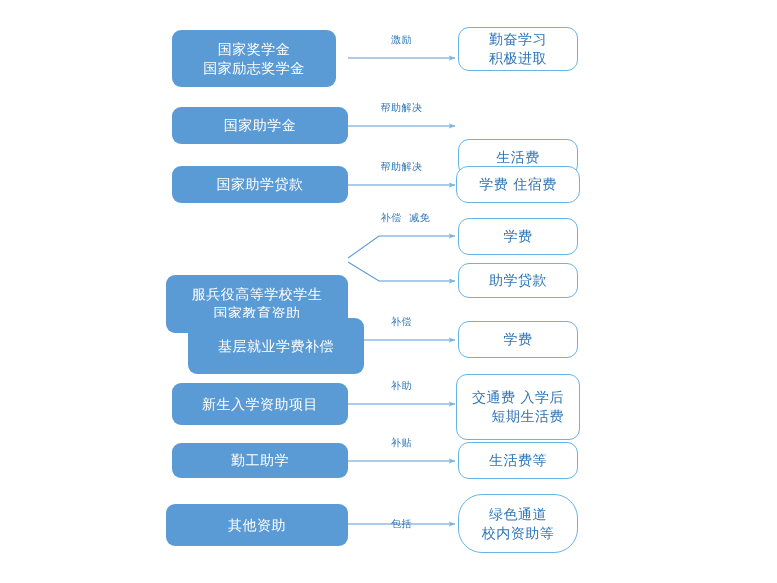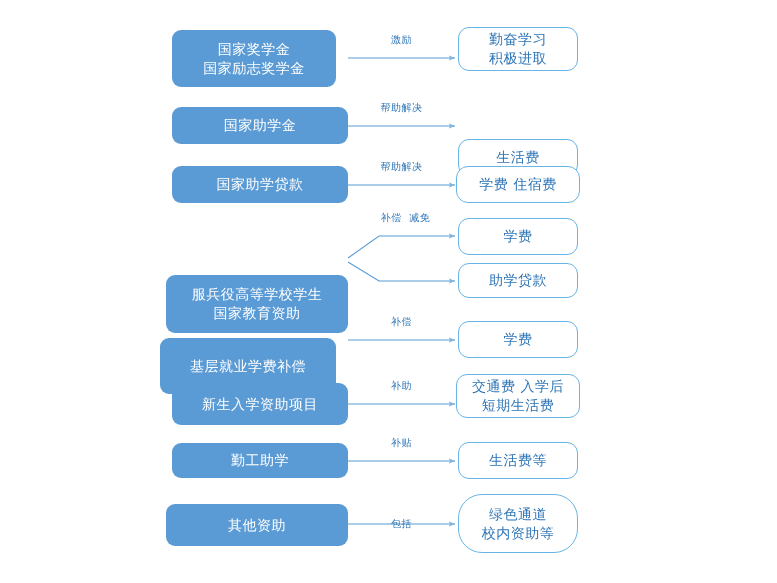--- a/index.html
+++ b/index.html
@@ -105,21 +105,21 @@
 
   <div class="node node-src" style="left:172px; top:166px; width:176px; height:37px;">
     <span class="node-label">国家助学贷款</span>
   </div>
 
   <div class="node node-src" style="left:166px; top:231px; width:182px; height:58px;margin-top:44px;">
     <span class="node-label">服兵役高等学校学生
 国家教育资助</span>
   </div>
 
-  <div class="node node-src" style="left:160px; top:318px; width:176px; height:56px;margin-top:20px;">
+  <div class="node node-src" style="left:188px; top:318px; width:176px; height:56px;">
     <span class="node-label">基层就业学费补偿</span>
   </div>
 
   <div class="node node-src" style="left:172px; top:383px; width:176px; height:42px;">
     <span class="node-label">新生入学资助项目</span>
   </div>
 
   <div class="node node-src" style="left:172px; top:443px; width:176px; height:35px;">
     <span class="node-label">勤工助学</span>
   </div>
@@ -146,21 +146,21 @@
   </div>
 
   <div class="node node-dst" style="left:458px; top:263px; width:120px; height:35px;">
     <span class="node-label">助学贷款</span>
   </div>
 
   <div class="node node-dst" style="left:458px; top:321px; width:120px; height:37px;">
     <span class="node-label">学费</span>
   </div>
 
-  <div class="node node-dst" style="left:456px; top:374px; width:124px; height:44px;">
+  <div class="node node-dst" style="left:456px; top:374px; width:124px; height:66px;text-align:right;">
     <span class="node-label">交通费  入学后
 短期生活费</span>
   </div>
 
   <div class="node node-dst" style="left:458px; top:442px; width:120px; height:37px;">
     <span class="node-label">生活费等</span>
   </div>
 
   <div class="node node-dst" style="left:458px; top:494px; width:120px; height:59px;border-radius:24px;">
     <span class="node-label">绿色通道

